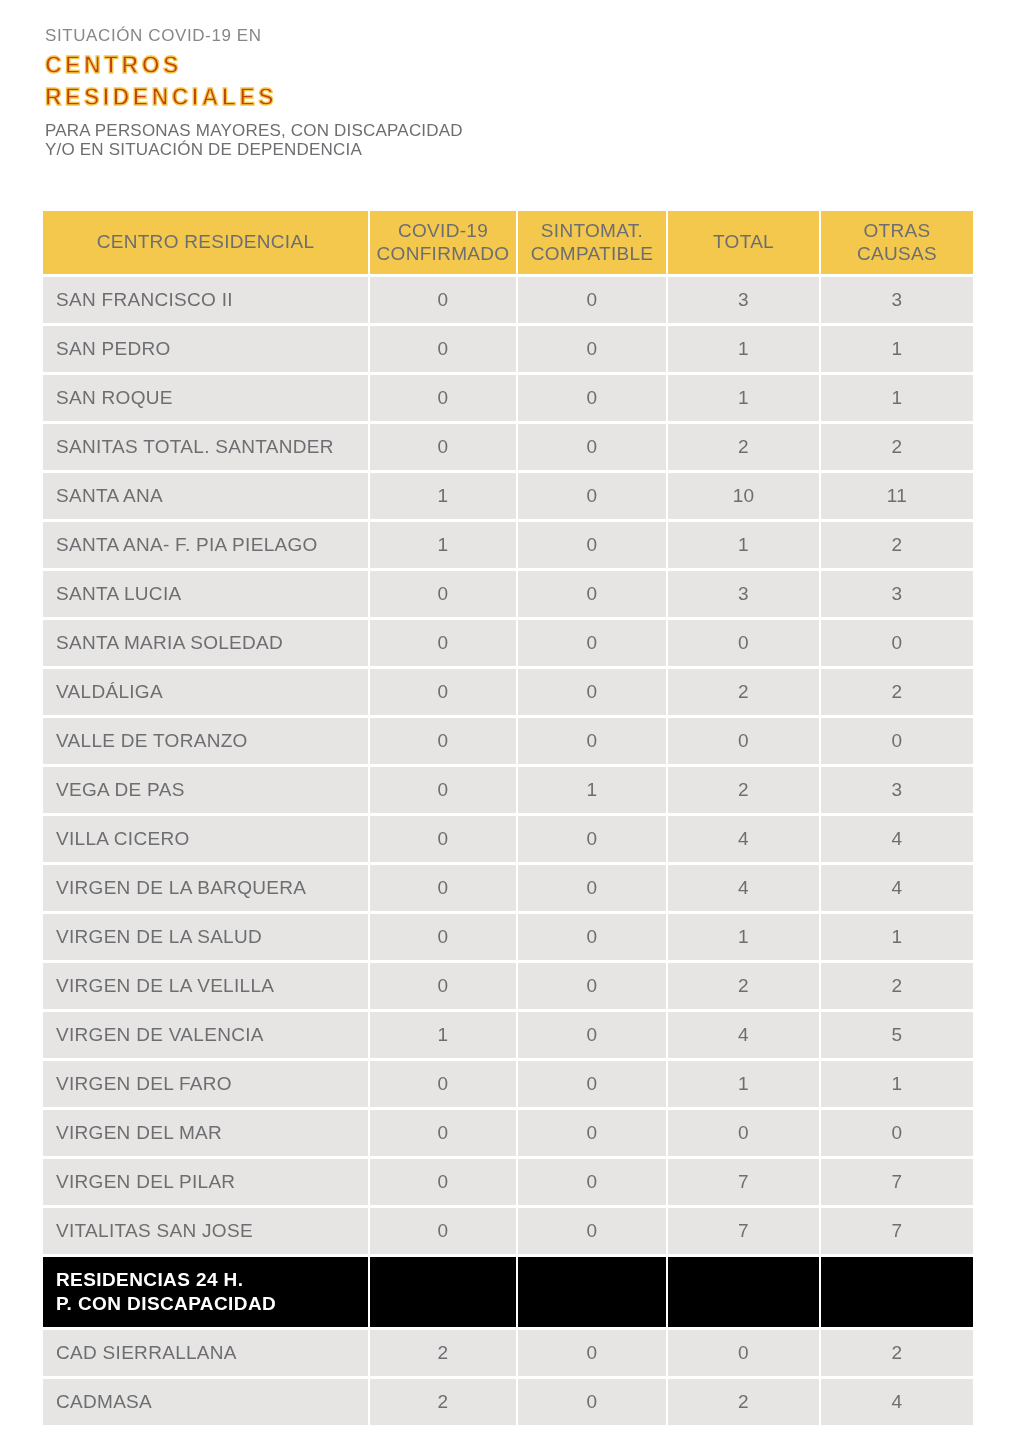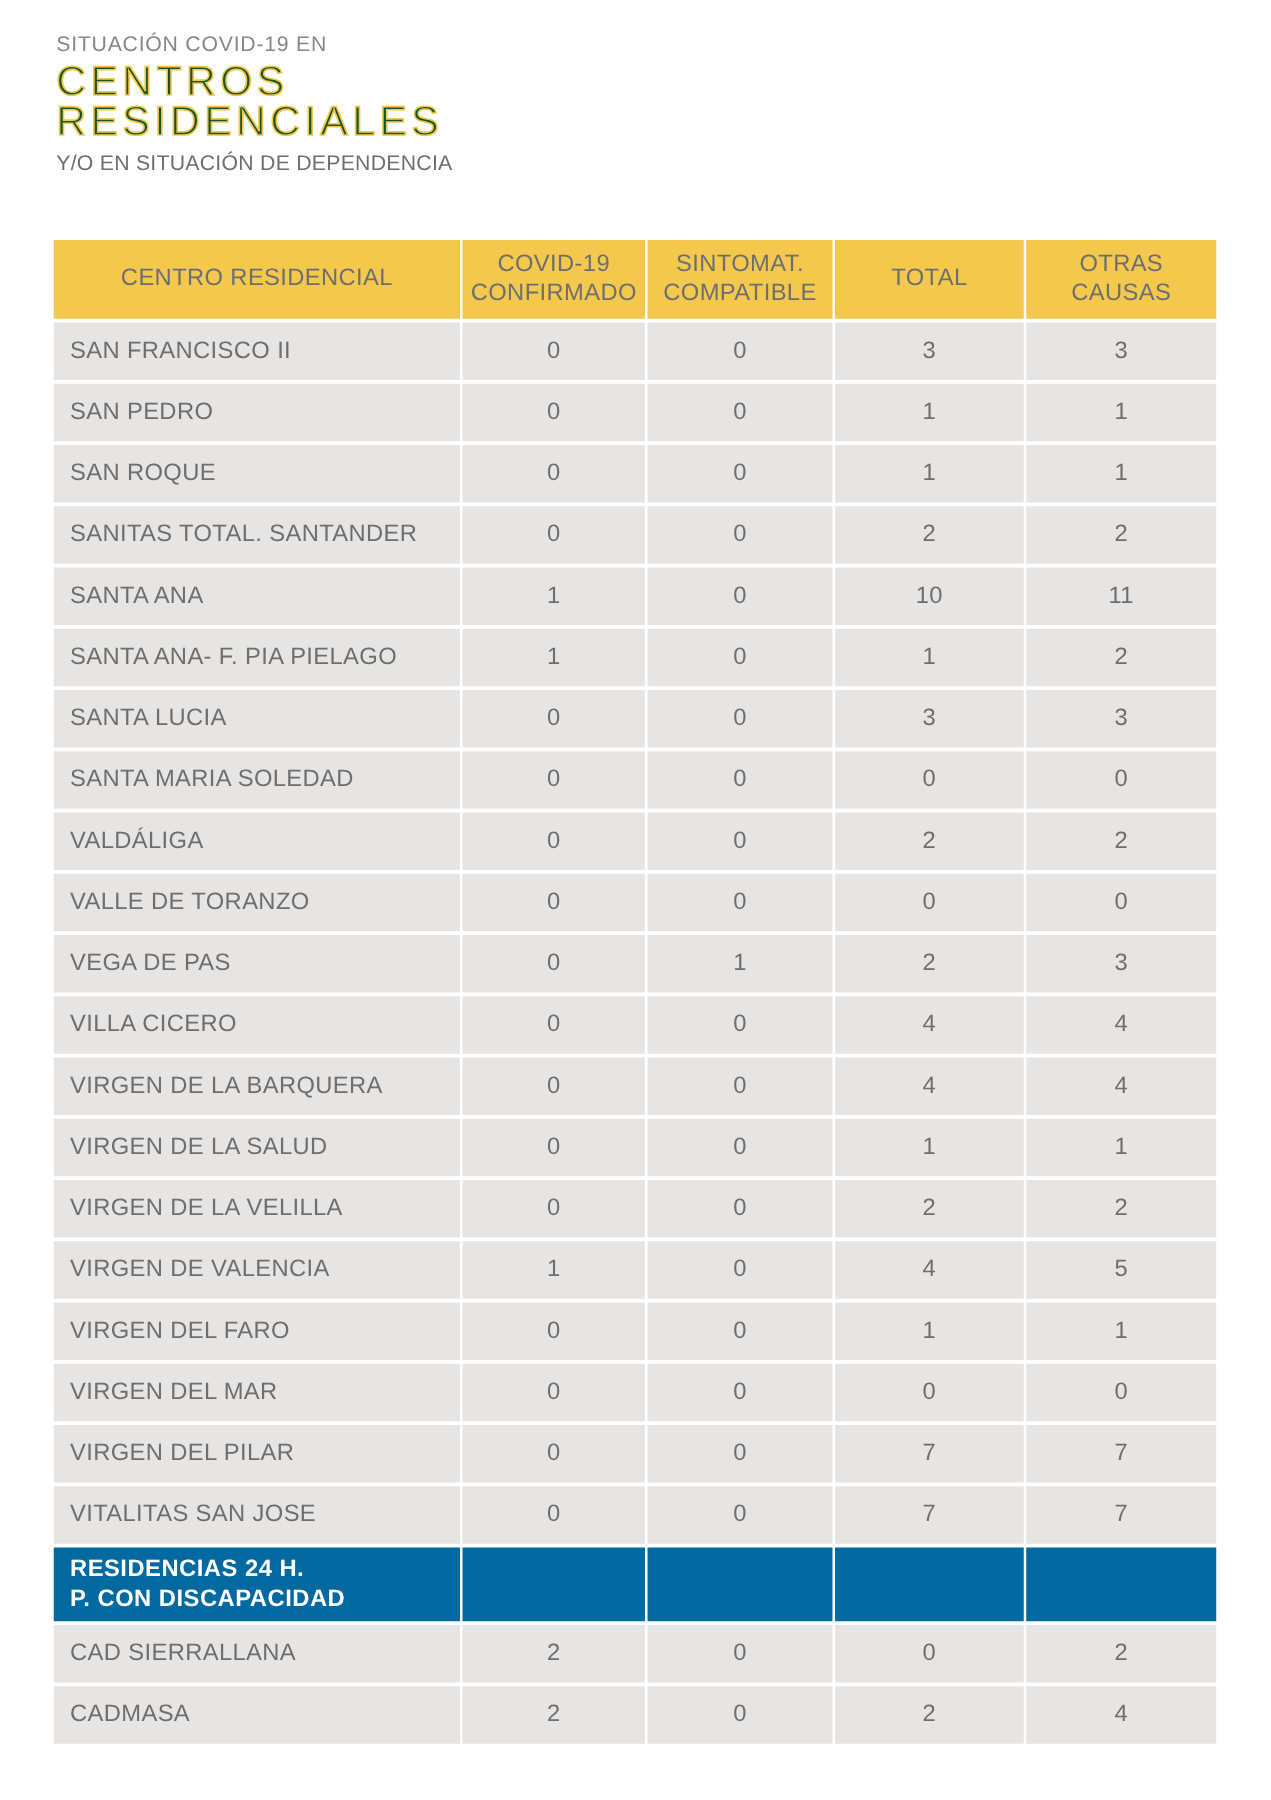--- a/index.html
+++ b/index.html
@@ -21,23 +21,23 @@
   .heading-block {
     padding: 26px 12px 0 45px;
   }
   .eyebrow {
     font-size: 17px;
     color: #85878A;
     letter-spacing: 0.6px;
     margin-bottom: 3px;
   }
   .big-title {
-    color: #14532d;
-    font-size: 33px;
-    font-weight: 400;
+    color: #c2410c;
+    font-size: 23px;
+    font-weight: 700;
     letter-spacing: 3.5px;
     line-height: 32px;
     -webkit-text-stroke: 1.3px #F3C74B;
   }
   .subtitle {
     margin-top: 8px;
     font-size: 17px;
     line-height: 19px;
     color: #6D6E71;
     letter-spacing: 0.2px;
@@ -73,22 +73,22 @@
   .thead .cell {
     background: #F4C84D;
     height: 63px;
     text-align: center;
     line-height: 1.2;
     padding: 0 8px;
   }
   .thead .cell.name { justify-content: center; padding-left: 8px; }
   
   .section .cell {
-    background: #0369a1;
-    height: 59px;
+    background: #000000;
+    height: 70px;
   }
   .section .cell.name {
     flex-direction: column;
     align-items: flex-start;
     justify-content: center;
     color: #ffffff;
     font-weight: bold;
     font-size: 19px;
     line-height: 24px;
     letter-spacing: 0.4px;
@@ -99,20 +99,21 @@
 
 <div class="page">
 
   <div class="heading-block">
     <div class="eyebrow">SITUACIÓN COVID-19 EN</div>
     <div class="big-title">
       <div>CENTROS</div>
       <div>RESIDENCIALES</div>
     </div>
     <div class="subtitle">
+      <div>PARA PERSONAS MAYORES, CON DISCAPACIDAD</div>
       <div>Y/O EN SITUACIÓN DE DEPENDENCIA</div>
     </div>
   </div>
 
   <div class="covid-table" id="tbl">
 
     <div class="trow thead">
       <div class="cell name">CENTRO RESIDENCIAL</div>
       <div class="cell">COVID-19 CONFIRMADO</div>
       <div class="cell">SINTOMAT. COMPATIBLE</div>

